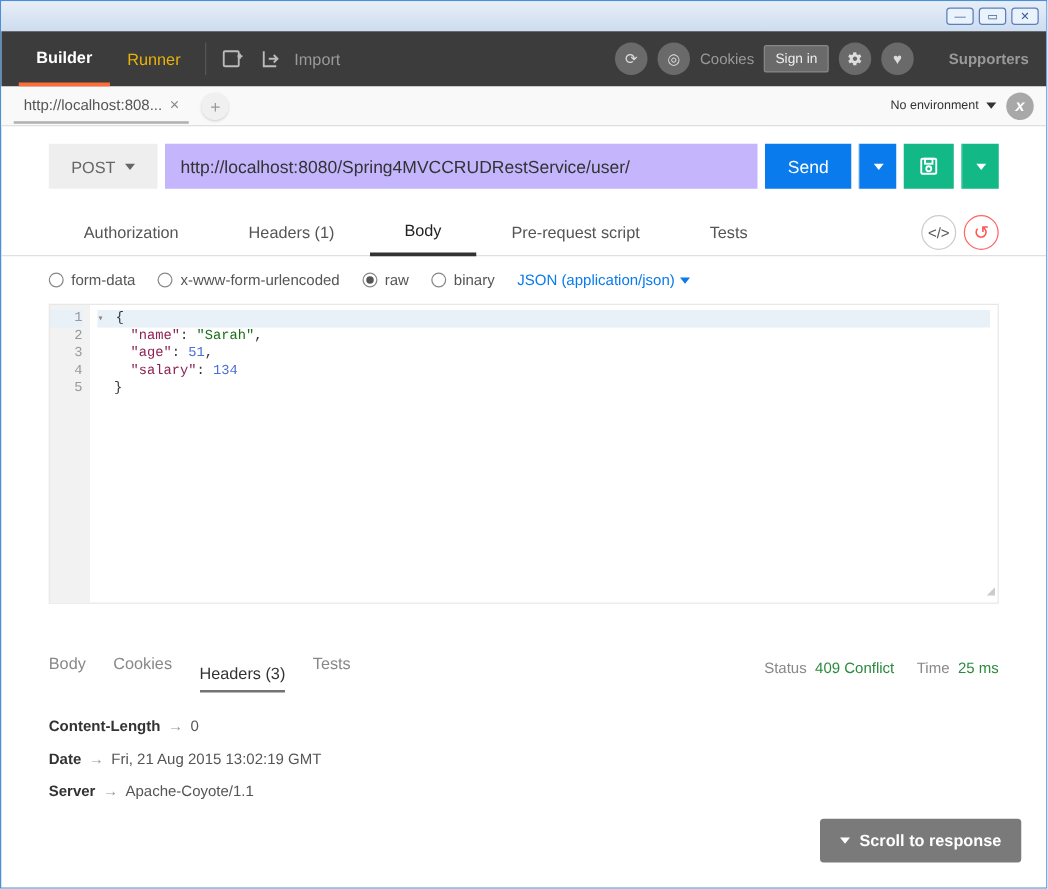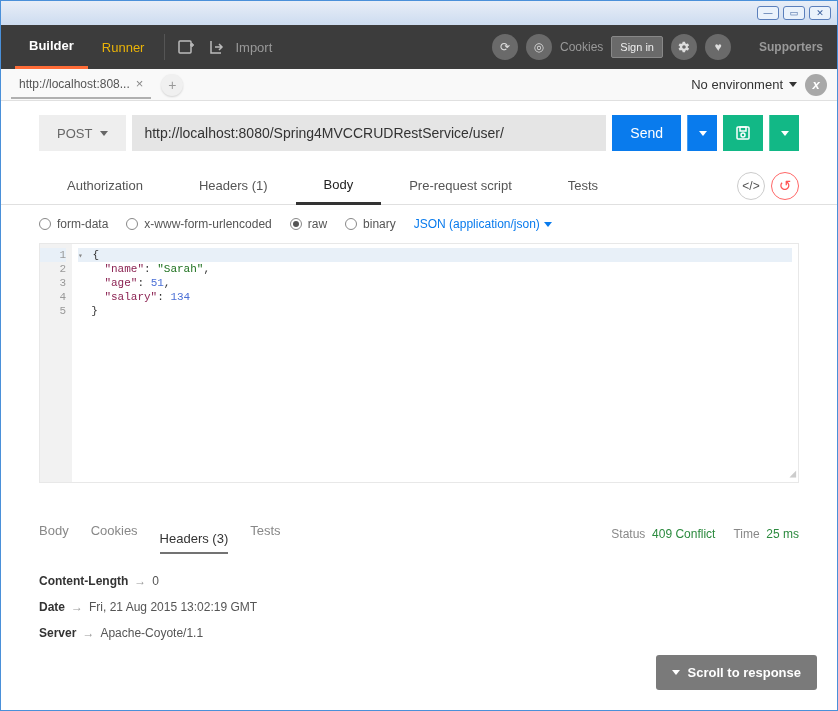--- a/index.html
+++ b/index.html
@@ -18,25 +18,25 @@
 .right-cluster{display:flex;align-items:center;gap:8px;}
 .circle-icon{width:26px;height:26px;border-radius:50%;background:#6a6a6a;display:flex;align-items:center;justify-content:center;color:#ddd;font-size:12px;cursor:pointer;}
 .disabled-label{color:#999;font-size:12px;}
 .signin-btn{background:#6a6a6a;border:1px solid #888;color:#eee;font-size:11px;padding:4px 8px;border-radius:2px;cursor:pointer;}
 .supporters-label{color:#999;font-size:12px;margin-left:20px;font-weight:bold;}
 .tabbar{height:32px;background:#f9f9f9;border-bottom:1px solid #e0e0e0;display:flex;align-items:center;padding:0 10px;}
 .tab{display:flex;align-items:center;padding:12px 8px;height:28px;font-size:12px;color:#555;border-bottom:2px solid #b0b0b0;cursor:pointer;gap:6px;}
 .tab-close{color:#888;font-size:13px;cursor:pointer;}
 .tab-add{width:22px;height:22px;border-radius:50%;background:#f0f0f0;box-shadow:0 1px 2px rgba(0,0,0,0.15);display:flex;align-items:center;justify-content:center;color:#999;margin-left:10px;cursor:pointer;font-size:14px;}
 .tab-sp{flex:1;}
-.env-selector{display:flex;align-items:center;gap:6px;cursor:pointer;color:#333;font-size:13px;}
+.env-selector{display:flex;align-items:center;gap:6px;cursor:pointer;color:#333;font-size:10px;}
 .env-x{width:22px;height:22px;border-radius:50%;background:#a8a8a8;color:#fff;display:flex;align-items:center;justify-content:center;font-style:italic;font-weight:bold;font-size:13px;margin-left:8px;cursor:pointer;}
 .reqrow{display:flex;align-items:stretch;padding:14px 38px 0;gap:6px;}
 .method-btn{background:#eee;border:none;padding:0 18px;height:36px;display:flex;align-items:center;gap:8px;color:#666;font-size:13px;cursor:pointer;}
-.url-input{flex:1;border:none;background:#e5e5e5;height:36px;padding:0 12px;font-size:14px;color:#333;outline:none;}
+.url-input{flex:1;border:none;background:#c4b5fd;height:36px;padding:0 12px;font-size:14px;color:#333;outline:none;}
 .params-link{background:#eee;border:none;height:36px;padding:0 14px;color:#097bed;font-size:13px;cursor:pointer;}
 .send-btn{background:#097bed;color:#fff;border:none;height:36px;padding:0 18px;font-size:14px;font-weight:500;cursor:pointer;display:flex;align-items:center;}
 .send-caret{background:#097bed;border:none;border-left:1px solid rgba(255,255,255,0.25);height:36px;width:30px;color:#fff;cursor:pointer;display:flex;align-items:center;justify-content:center;}
 .save-btn{background:#12b886;color:#fff;border:none;height:36px;width:40px;display:flex;align-items:center;justify-content:center;cursor:pointer;}
 .save-caret{background:#12b886;border:none;border-left:1px solid rgba(255,255,255,0.25);height:36px;width:30px;color:#fff;cursor:pointer;display:flex;align-items:center;justify-content:center;}
 .subtabs{display:flex;align-items:center;padding:16px 38px 0;border-bottom:1px solid #e0e0e0;position:relative;}
 .subtab{padding:10px 28px;font-size:13px;color:#555;cursor:pointer;}
 .subtab.active{border-bottom:3px solid #333;color:#222;margin-bottom:-1px;}
 .subtabs-right{position:absolute;right:38px;display:flex;gap:6px;}
 .code-icon{width:28px;height:28px;border:1px solid #ccc;border-radius:50%;display:flex;align-items:center;justify-content:center;font-size:12px;color:#555;cursor:pointer;}

